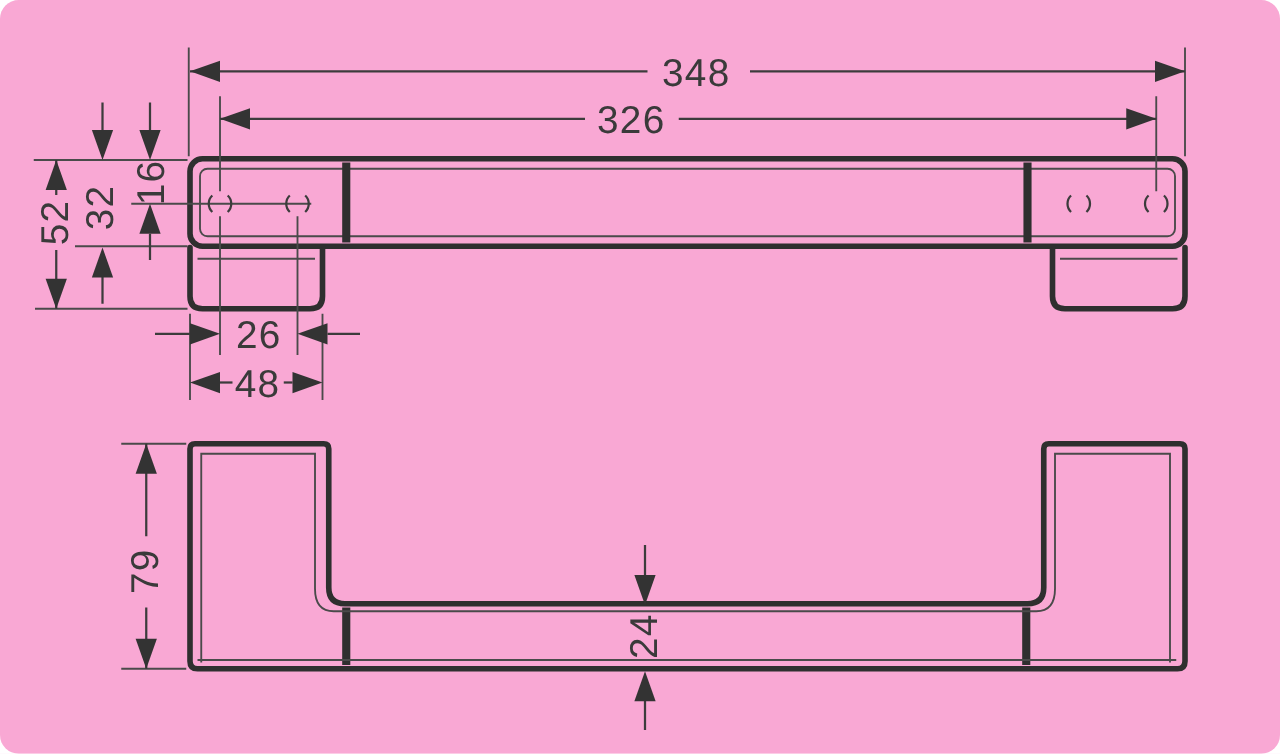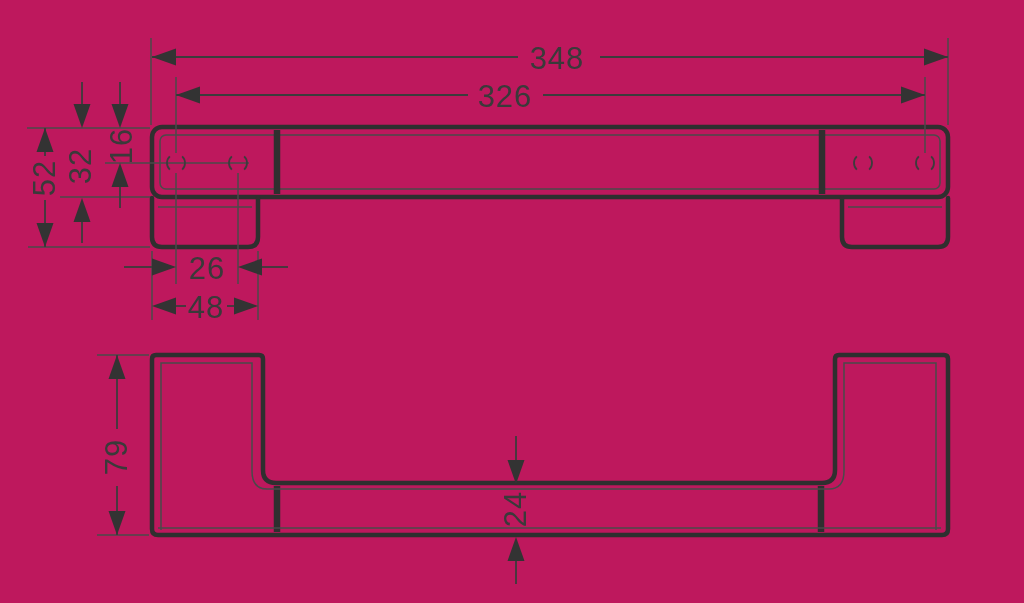--- a/index.html
+++ b/index.html
@@ -1,21 +1,22 @@
 <!DOCTYPE html>
 <html><head>
 <meta charset="utf-8">
 <title>Drawing</title>
 <style>
   html, body { margin: 0; padding: 0; background: #ffffff; }
   .canvas {
     width: 1024px; height: 603px;
-    background: #be185d;
+    background: #f9a8d4;
     position: relative;
     font-family: "Liberation Sans", sans-serif;
+    border-radius: 15px;
   }
   svg { display: block; }
   .outline { stroke: #2f2f2f; stroke-width: 4.5; fill: none; stroke-linejoin: round; stroke-linecap: round; }
   .joint   { stroke: #2f2f2f; stroke-width: 6.5; fill: none; }
   .thin    { stroke: #4a4a4a; stroke-width: 1.5; fill: none; }
   .dim     { stroke: #3c3c3c; stroke-width: 1.8; fill: none; }
   .arr     { fill: #333333; stroke: none; }
   .hole    { stroke: #3c3c3c; stroke-width: 1.8; fill: none; }
   .dimtext {
     fill: #3a3a3a;

